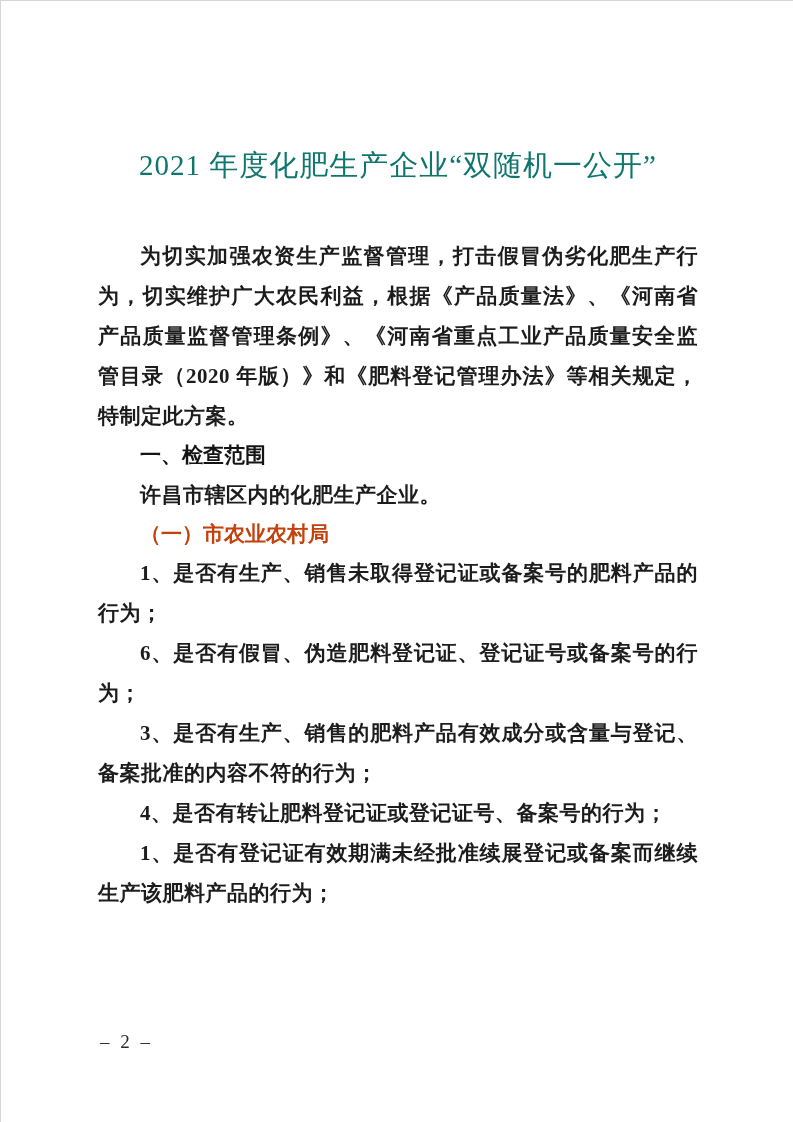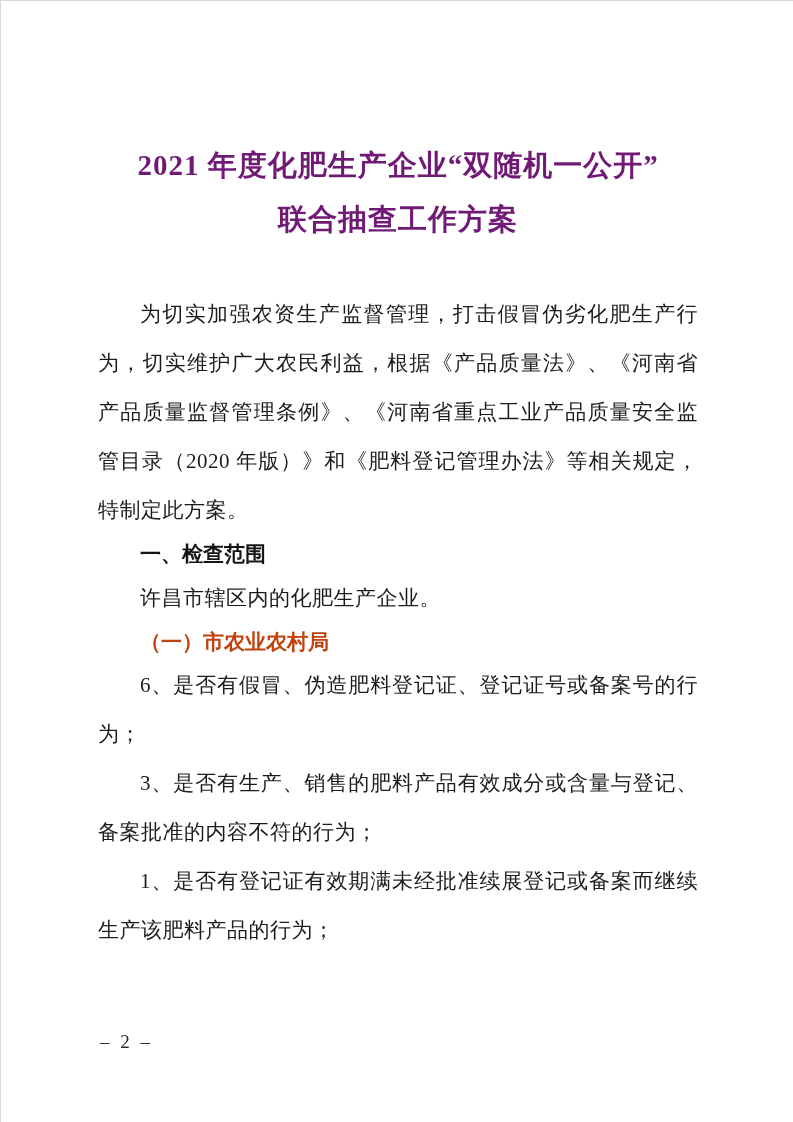--- a/index.html
+++ b/index.html
@@ -23,34 +23,35 @@
   .content {
     position: absolute;
     left: 98px;
     top: 0;
     width: 600px;
   }
 
   .doc-title {
     margin-top: 138px;
     text-align: center;
-    font-weight: 700;
+    font-weight: 400;
     font-size: 29px;
     line-height: 54px;
     letter-spacing: 1px;
     font-family: "Liberation Serif", "DejaVu Serif", serif;
-    color: #701a75;
+    color: #0f766e;
   }
 
   .body-text {
     font-size: 21px;
-    line-height: 49px;
+    line-height: 40px;
     text-align: justify;
     letter-spacing: 0.5px;
     color: #1c1c1c;
+    font-weight: bold;
   }
 
   p.para {
     text-indent: 2em;
   }
 
   .intro {
     margin-top: 44px;
   }
 
@@ -83,32 +84,33 @@
   }
 </style>
 </head>
 <body>
 
 <div class="page">
   <div class="content">
 
     <h1 class="doc-title">
       <div>2021 年度化肥生产企业“双随机一公开”</div>
-      <div>联合抽查工作方案</div>
     </h1>
 
     <p class="body-text para intro">为切实加强农资生产监督管理，打击假冒伪劣化肥生产行为，切实维护广大农民利益，根据《产品质量法》、《河南省产品质量监督管理条例》、《河南省重点工业产品质量安全监管目录（2020 年版）》和《肥料登记管理办法》等相关规定，特制定此方案。</p>
 
     <h2 class="heading">一、检查范围</h2>
 
     <p class="body-text para">许昌市辖区内的化肥生产企业。</p>
 
 
     <h3 class="subheading">（一）市农业农村局</h3>
 
+    <p class="body-text para">1、是否有生产、销售未取得登记证或备案号的肥料产品的行为；</p>
     <p class="body-text para">6、是否有假冒、伪造肥料登记证、登记证号或备案号的行为；</p>
     <p class="body-text para">3、是否有生产、销售的肥料产品有效成分或含量与登记、备案批准的内容不符的行为；</p>
+    <p class="body-text para">4、是否有转让肥料登记证或登记证号、备案号的行为；</p>
     <p class="body-text para">1、是否有登记证有效期满未经批准续展登记或备案而继续生产该肥料产品的行为；</p>
 
   </div>
 
   <div class="page-footer">– 2 –</div>
 </div>
 
 </body></html>

